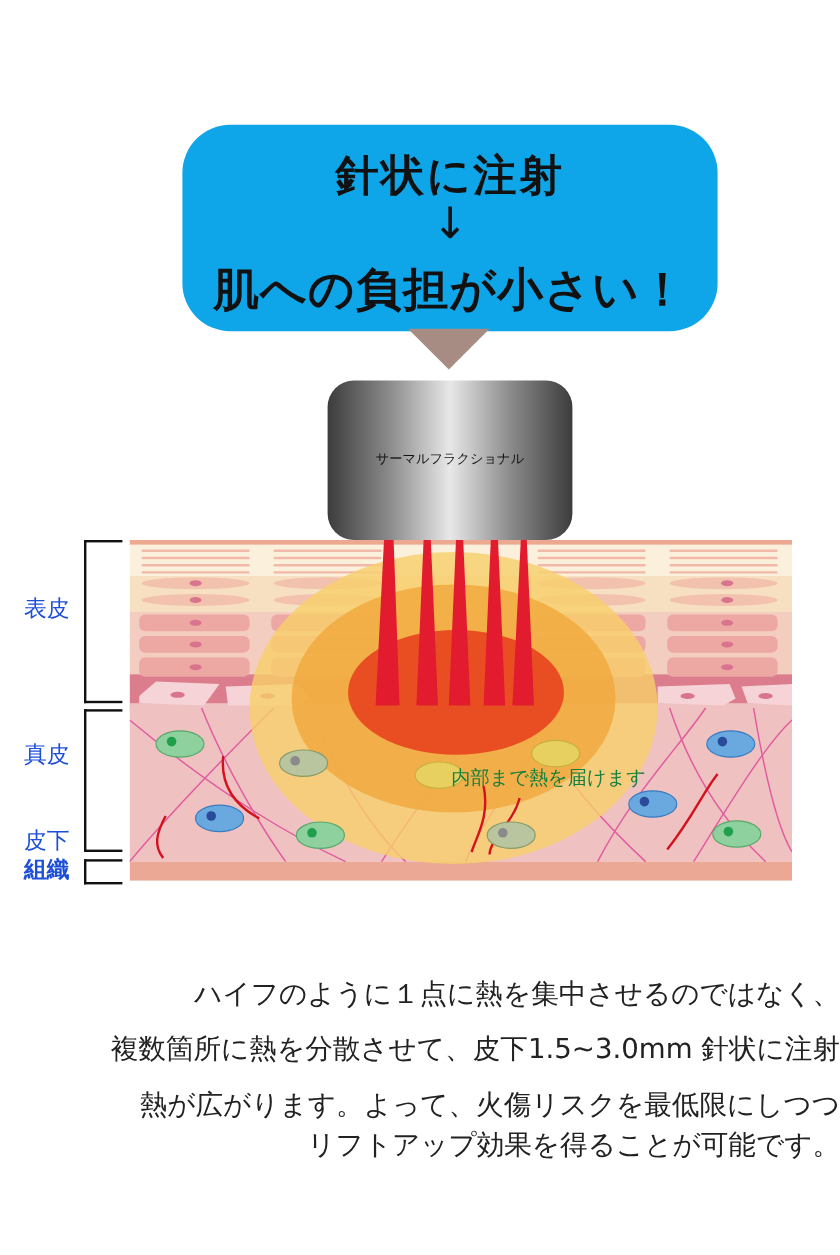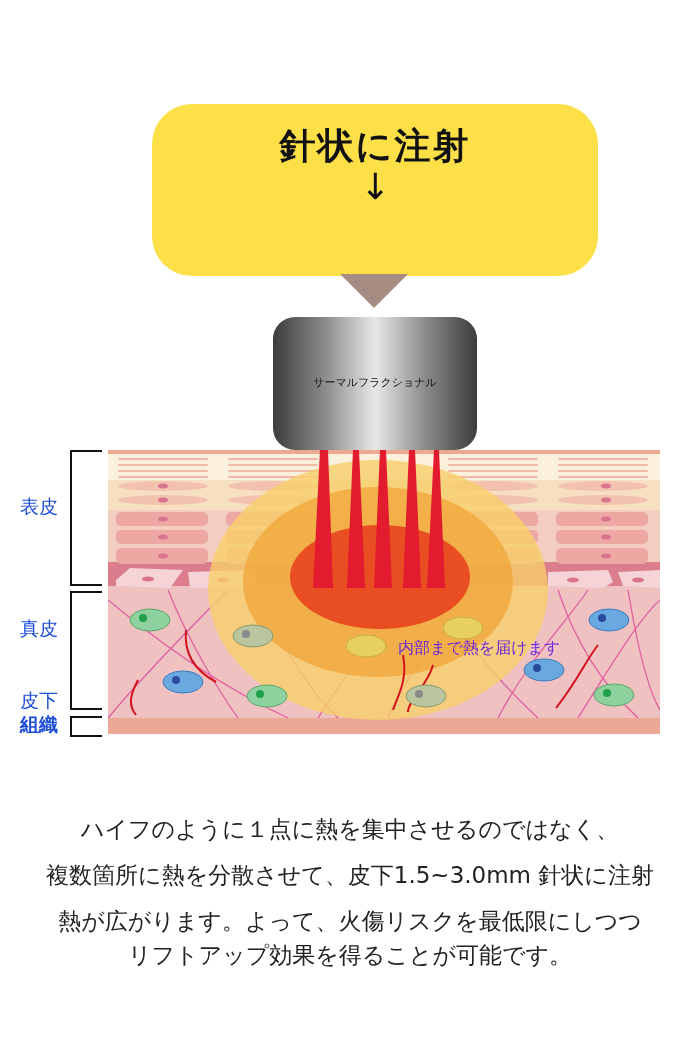--- a/index.html
+++ b/index.html
@@ -1,47 +1,48 @@
 <!DOCTYPE html>
 <html><head>
 <meta charset="utf-8">
 <style>
   html, body { margin: 0; padding: 0; background: #ffffff; }
   body { width: 700px; height: 1046px; position: relative; overflow: hidden;
          font-family: "DejaVu Sans", "Liberation Sans", sans-serif; }
   .bubble { position: absolute; left: 152px; top: 104px; width: 446px; height: 172px;
-            background: #fde047; border-radius: 40px; }
+            background: #0ea5e9; border-radius: 40px; }
   .bubble-tail { position: absolute; left: 340px; top: 274px; width: 0; height: 0;
                  border-left: 34px solid transparent; border-right: 34px solid transparent;
                  border-top: 34px solid #a78c83; }
   .bubble-line { position: absolute; left: 0; width: 100%; text-align: center; color: #111;
                  font-weight: bold; }
   .bl1 { top: 18px; font-size: 36px; letter-spacing: 2px; }
   .bl2 { top: 62px; font-size: 36px; font-weight: normal; }
   .bl3 { top: 112px; font-size: 38px; letter-spacing: 1px; }
 
   .device { position: absolute; left: 273px; top: 317px; width: 204px; height: 133px;
             border-radius: 22px;
             background: linear-gradient(90deg, #3c3c3c 0%, #8a8a8a 25%, #e8e8e8 50%, #8a8a8a 75%, #3c3c3c 100%); }
   .device-label { position: absolute; left: 0; width: 100%; top: 58px; text-align: center;
                   font-size: 11px; color: #111; }
 
   .labels span { position: absolute; font-size: 19px; color: #1d4ed8; }
   .bracket { position: absolute; border: 2px solid #111; border-right: none; }
 
   .skin { position: absolute; left: 108px; top: 450px; width: 552px; height: 284px; }
-  .caption { position: absolute; left: 0; width: 700px; text-align: center; font-size: 23px;
+  .caption { position: absolute; left: 0; width: 700px; text-align: right; font-size: 23px;
              color: #222; line-height: 46px; }
 </style>
 </head>
 <body>
 
 <div class="bubble">
   <div class="bubble-line bl1">針状に注射</div>
   <div class="bubble-line bl2">↓</div>
+  <div class="bubble-line bl3">肌への負担が小さい！</div>
 </div>
 <div class="bubble-tail"></div>
 
 <div class="device">
   <div class="device-label">サーマルフラクショナル</div>
 </div>
 
 <div class="labels">
   <span style="left:20px; top:494px;">表皮</span>
   <span style="left:20px; top:616px;">真皮</span>
@@ -190,18 +191,18 @@
     <g fill="#e31b2f">
       <polygon points="212,0 220,0 225,138 205,138"></polygon>
       <polygon points="245,0 251,0 257,138 239,138"></polygon>
       <polygon points="272,0 278,0 284,138 266,138"></polygon>
       <polygon points="301,0 307,0 313,138 295,138"></polygon>
       <polygon points="326,0 331,0 337,138 319,138"></polygon>
     </g>
   </g>
 </svg>
 
-<div style="position:absolute; left:398px; top:638px; font-size:16px; color:#6d28d9;">内部まで熱を届けます</div>
+<div style="position:absolute; left:376px; top:638px; font-size:16px; color:#15803d;">内部まで熱を届けます</div>
 
 <div class="caption" style="top:806px;">ハイフのように１点に熱を集中させるのではなく、</div>
 <div class="caption" style="top:852px;">複数箇所に熱を分散させて、皮下1.5~3.0mm 針状に注射</div>
 <div class="caption" style="top:898px;">熱が広がります。よって、火傷リスクを最低限にしつつ</div>
 <div class="caption" style="top:932px;">リフトアップ効果を得ることが可能です。</div>
 
 </body></html>

